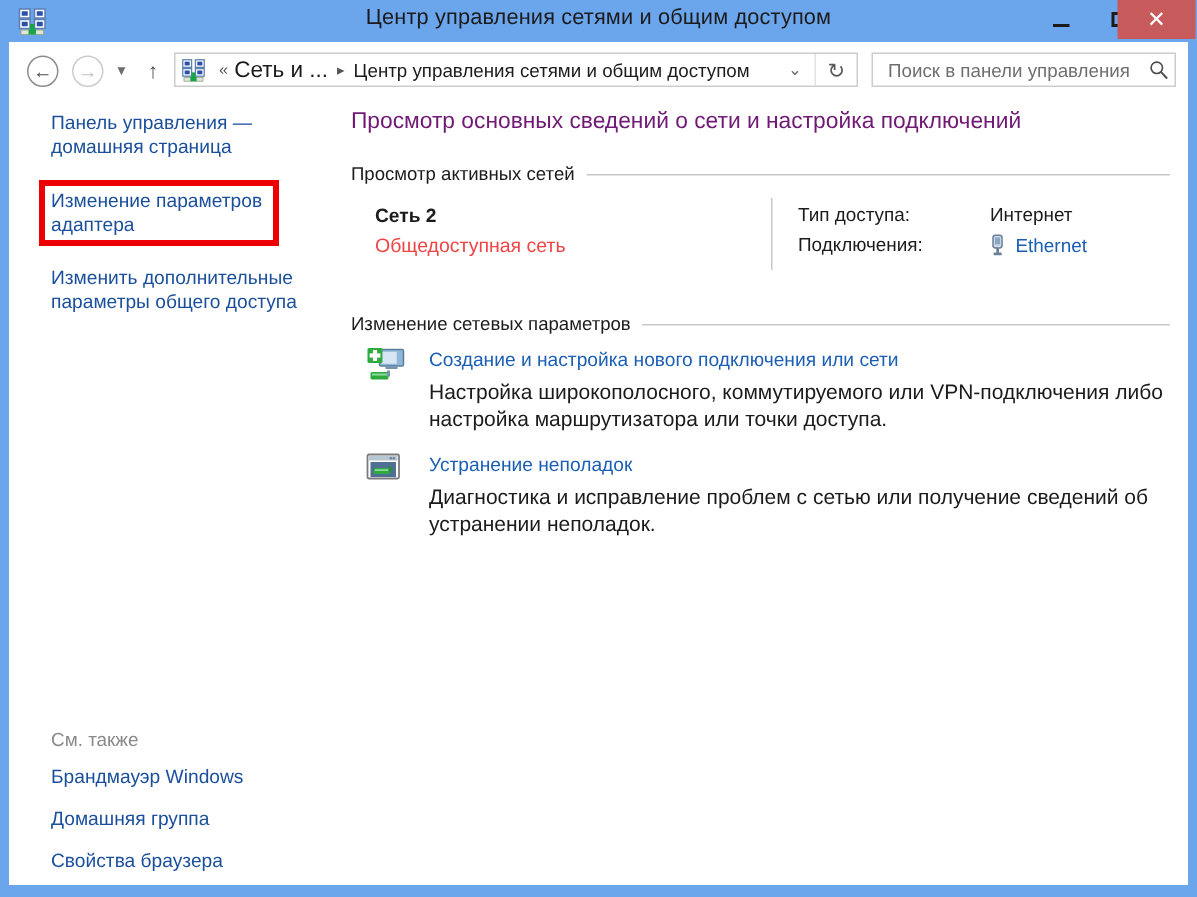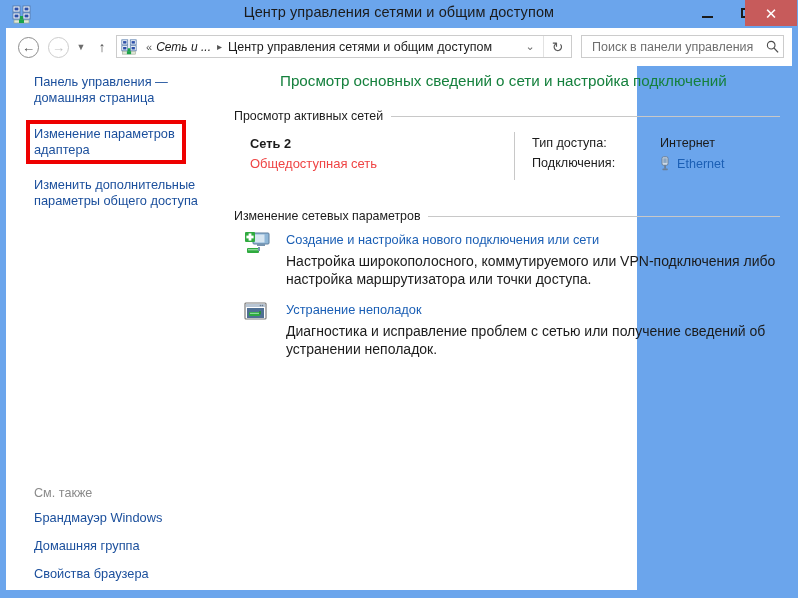--- a/index.html
+++ b/index.html
@@ -100,21 +100,21 @@
     background: #ffffff;
     display: flex; align-items: center;
   }
   #addr-icon {
     width: 16px; height: 16px;
     margin-left: 4px; margin-right: 5px;
     flex: 0 0 auto;
   }
   .addr-chev { color: #555; font-size: 11px; margin: 0 4px; }
   #addr-crumb1 {
-    font-size: 12px; color: #1b1b1b; white-space: nowrap; font-style: italic;
+    font-size: 15px; color: #1b1b1b; white-space: nowrap;
   }
   #addr-sep {
     color: #555; font-size: 10px; margin: 0 6px;
   }
   #addr-crumb2 {
     font-size: 12.5px; color: #1b1b1b; white-space: nowrap;
   }
   #addr-dropdown {
     position: absolute; right: 30px; top: 0; bottom: 0;
     width: 22px;
@@ -150,21 +150,21 @@
   #search-icon {
     width: 22px; flex: 0 0 auto;
     display: flex; align-items: center; justify-content: center;
     color: #4c4c4c; font-size: 13px;
   }
 
   
   #content {
     position: absolute;
     left: 6px; top: 66px;
-    width: 631px; height: 524px;
+    width: 786px; height: 524px;
     background: #ffffff;
   }
 
   
   #sidebar {
     position: absolute;
     left: 0; top: 0;
     width: 212px; height: 524px;
   }
   .side-link {
@@ -209,23 +209,22 @@
   
   #main {
     position: absolute;
     left: 212px; top: 0;
     width: 574px; height: 524px;
   }
   #main-heading {
     position: absolute;
     left: 16px; top: 6px;
     font-size: 15.2px;
-    color: #15803d;
+    color: #701a75;
     white-space: nowrap;
-    margin-left: 46px;
   }
 
   .section-head {
     position: absolute;
     left: 16px;
     width: 548px;
     height: 16px;
     display: flex;
     align-items: center;
     font-size: 12.4px;

